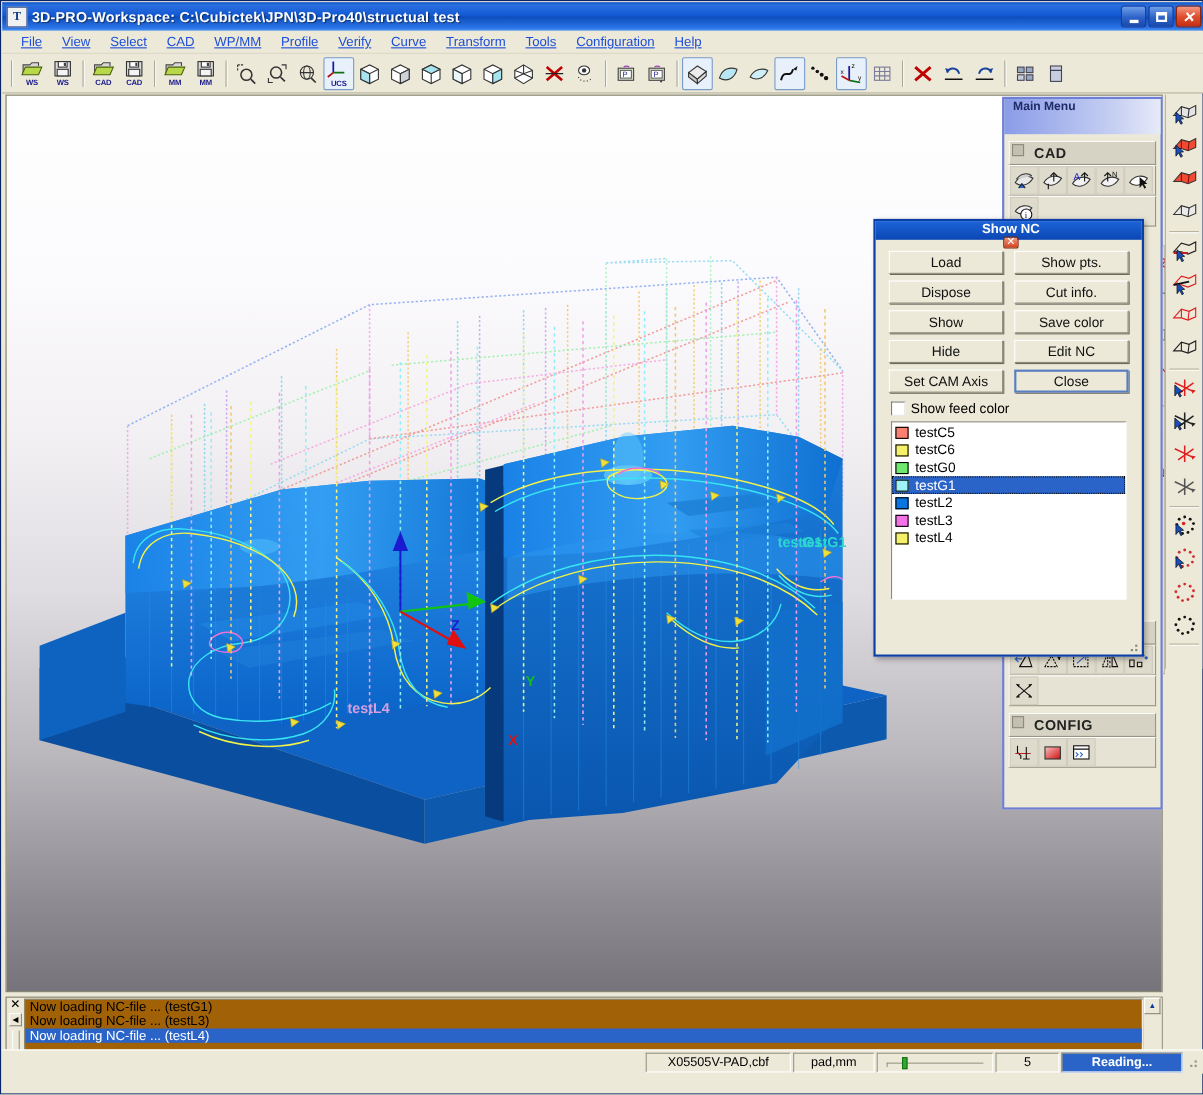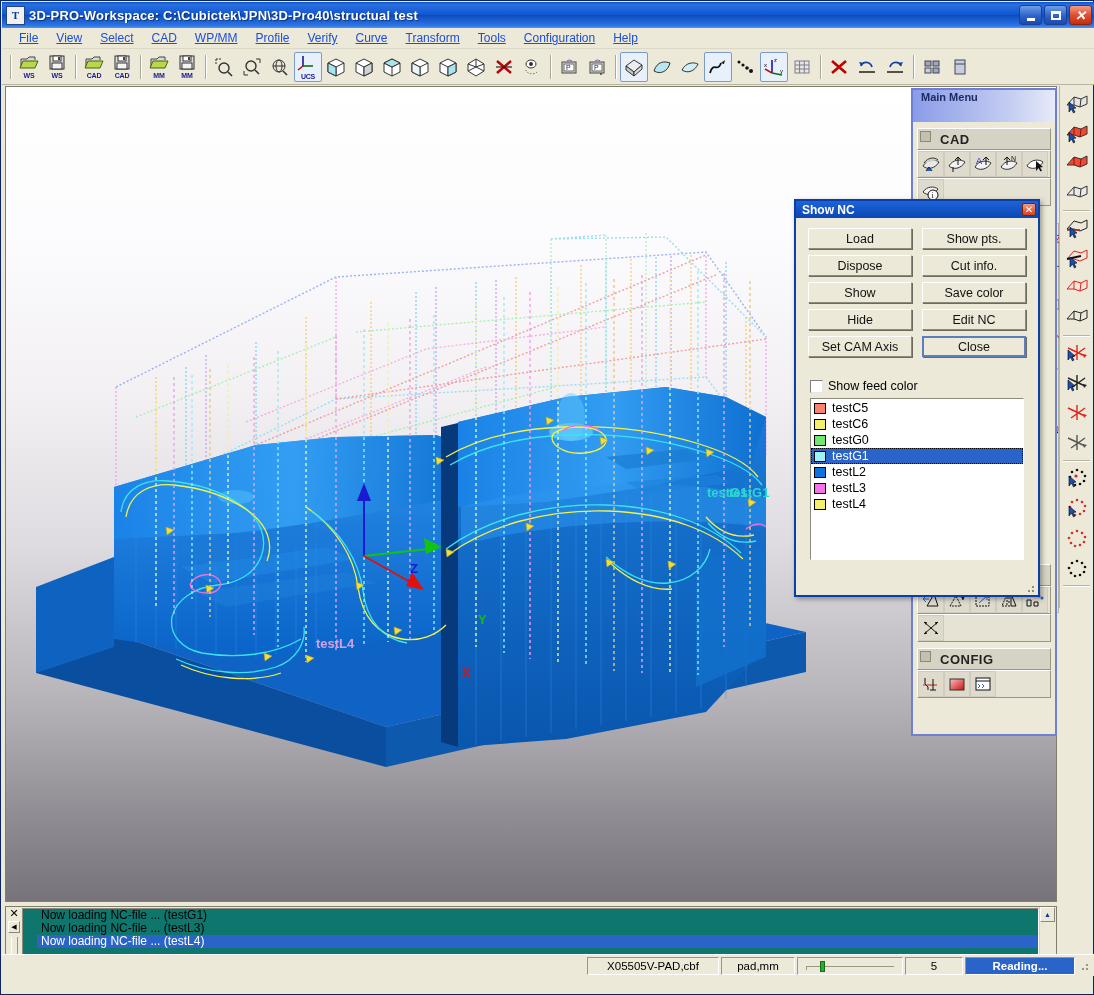--- a/index.html
+++ b/index.html
@@ -78,54 +78,54 @@
 
   
   #vtool2{position:absolute;left:1036px;top:222px;width:22px;height:390px;background:#ece9d8;
     border:1px solid #b8b49f;box-sizing:border-box;}
 
   
   #shownc{position:absolute;left:793px;top:198px;width:246px;height:398px;
     background:#ece9d8;border:2px solid #0a3fa8;box-sizing:border-box;
     box-shadow:2px 2px 5px rgba(0,0,0,.35);}
   #nc-title{height:17px;background:linear-gradient(to bottom,#1d63d8,#0b47b4);
-    display:flex;align-items:center;padding:0 2px 0 6px;box-sizing:border-box;}
+    display:flex;align-items:center;padding:0 2px 0 6px;box-sizing:border-box;flex-direction:column;}
   #nc-title span{color:#fff;font-size:12px;font-weight:bold;flex:1;}
   #nc-close{width:14px;height:13px;background:linear-gradient(to bottom,#f09a80,#d8401c);
     border:1px solid #7d2207;border-radius:2px;color:#fff;font-size:10px;font-weight:bold;
     display:flex;align-items:center;justify-content:center;box-sizing:border-box;line-height:9px;}
   #nc-body{padding:10px 12px 0 12px;}
   .btnrow{display:flex;justify-content:space-between;margin-bottom:6px;}
   .dbtn{width:104px;height:21px;background:#ece9d8;border:1px solid #8d8a7c;
     border-top-color:#fff;border-left-color:#fff;box-sizing:border-box;font-size:12.5px;
     color:#111;display:flex;align-items:center;justify-content:center;cursor:default;
     box-shadow:1px 1px 0 #6e6b5e;}
   .dbtn.def{border:2px solid #5a7fc0;box-shadow:1px 1px 0 #6e6b5e;}
-  #feedrow{display:flex;align-items:center;margin:22px 0 5px 2px;}
+  #feedrow{display:flex;align-items:center;margin:7px 0 5px 2px;}
   #feedchk{width:13px;height:13px;background:#fff;border:1px solid #7f7f7f;
     border-right-color:#e6e6e6;border-bottom-color:#e6e6e6;box-sizing:border-box;margin-right:5px;}
   #feedrow label{font-size:12.5px;}
   #nclist{margin:0 2px;height:162px;background:#fff;border:1px solid #8d8a7c;
     border-right-color:#fff;border-bottom-color:#fff;box-sizing:border-box;overflow:hidden;padding-top:1px;}
   .ncitem{display:flex;align-items:center;height:16px;padding-left:3px;font-size:12.5px;cursor:default;}
   .ncitem .sw{width:12px;height:11px;border:1px solid #000;box-sizing:border-box;margin-right:6px;flex:none;}
   .ncitem.sel{background:#2a64c8;color:#fff;outline:1px dotted #000;outline-offset:-1px;}
   #ncgrip{position:absolute;right:2px;bottom:1px;width:12px;height:12px;}
 
   
   #logpanel{position:absolute;left:4px;top:905px;width:1052px;height:64px;background:#ece9d8;
     border:1px solid #7f7f6b;box-sizing:border-box;display:flex;}
   #logleft{width:16px;display:flex;flex-direction:column;align-items:center;padding-top:1px;}
   #logclose{font-size:11px;font-weight:bold;line-height:10px;cursor:default;}
   #logarrow{width:12px;height:12px;margin-top:3px;background:#ece9d8;border:1px solid #8d8a7c;
     border-top-color:#fff;border-left-color:#fff;box-sizing:border-box;
     display:flex;align-items:center;justify-content:center;font-size:7px;}
   #loggrip{width:5px;height:34px;margin-top:4px;border-left:1px solid #fff;border-right:1px solid #9a9684;}
-  #logtext{flex:1;background:#0f766e;border:1px solid #8d8a7c;border-right-color:#fff;border-bottom-color:#fff;
-    box-sizing:border-box;margin:1px 0 1px 0;overflow:hidden;font-size:12px;padding-left:14px;}
+  #logtext{flex:1;background:#a16207;border:1px solid #8d8a7c;border-right-color:#fff;border-bottom-color:#fff;
+    box-sizing:border-box;margin:1px 0 1px 0;overflow:hidden;font-size:12px;}
   .logline{height:13px;line-height:13px;padding-left:4px;white-space:nowrap;}
   .logline.sel{background:#2a64c8;color:#fff;}
   #logscroll{width:16px;background:#ece9d8;display:flex;flex-direction:column;justify-content:space-between;
     border-left:1px solid #d6d3c4;}
   .sarrow{width:15px;height:15px;background:#ece9d8;border:1px solid #8d8a7c;border-top-color:#fff;
     border-left-color:#fff;box-sizing:border-box;display:flex;align-items:center;justify-content:center;
     font-size:7px;color:#11379c;}
 
   
   #statusbar{position:absolute;left:1px;bottom:18px;width:1092px;height:22px;background:#ece9d8;

